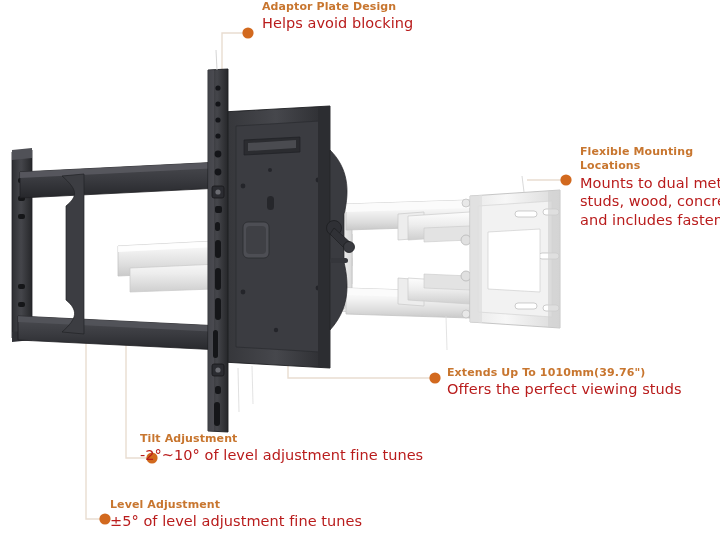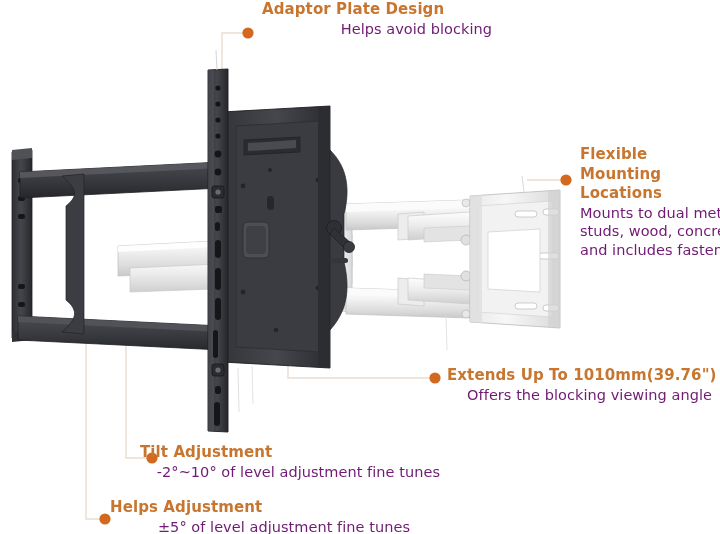--- a/index.html
+++ b/index.html
@@ -26,42 +26,41 @@
     height: 534px;
   }
 
   
   .callout {
     position: absolute;
     line-height: 1.30;
   }
   .callout .hd {
     font-weight: bold;
-    font-size: 15px;
+    font-size: 11px;
     color: #c8762f;
     letter-spacing: 0.1px;
     white-space: nowrap;
   }
   .callout .hd.wrap {
     white-space: normal;
   }
   .callout .bd {
     font-size: 14.5px;
-    color: #701a75;
+    color: #b91c1c;
     letter-spacing: 0.05px;
-    text-align: right;
   }
   .callout .bd div {
     white-space: nowrap;
   }
 
   #c-adaptor { left: 262px; top: 0px;   width: 230px; }
   #c-flex    { left: 580px; top: 145px; width: 150px; }
   #c-extends { left: 447px; top: 366px; width: 265px; }
-  #c-tilt    { left: 140px; top: 443px; width: 300px; }
+  #c-tilt    { left: 140px; top: 432px; width: 300px; }
   #c-level   { left: 110px; top: 498px; width: 300px; }
 
   
 </style>
 </head>
 <body>
 
 <div id="stage">
 
   <svg id="art" viewBox="0 0 720 534" xmlns="http://www.w3.org/2000/svg">
@@ -280,31 +279,31 @@
     <div class="bd">
       <div>Mounts to dual metal</div>
       <div>studs, wood, concrete</div>
       <div>and includes fasteners</div>
     </div>
   </div>
 
   <div class="callout" id="c-extends">
     <div class="hd">Extends Up To 1010mm(39.76")</div>
     <div class="bd">
-      <div>Offers the blocking viewing angle</div>
+      <div>Offers the perfect viewing studs</div>
     </div>
   </div>
 
   <div class="callout" id="c-tilt">
     <div class="hd">Tilt Adjustment</div>
     <div class="bd">
       <div>-2°~10° of level adjustment fine tunes</div>
     </div>
   </div>
 
   <div class="callout" id="c-level">
-    <div class="hd">Helps Adjustment</div>
+    <div class="hd">Level Adjustment</div>
     <div class="bd">
       <div>±5° of level adjustment fine tunes</div>
     </div>
   </div>
 
 </div>
 
 </body></html>

